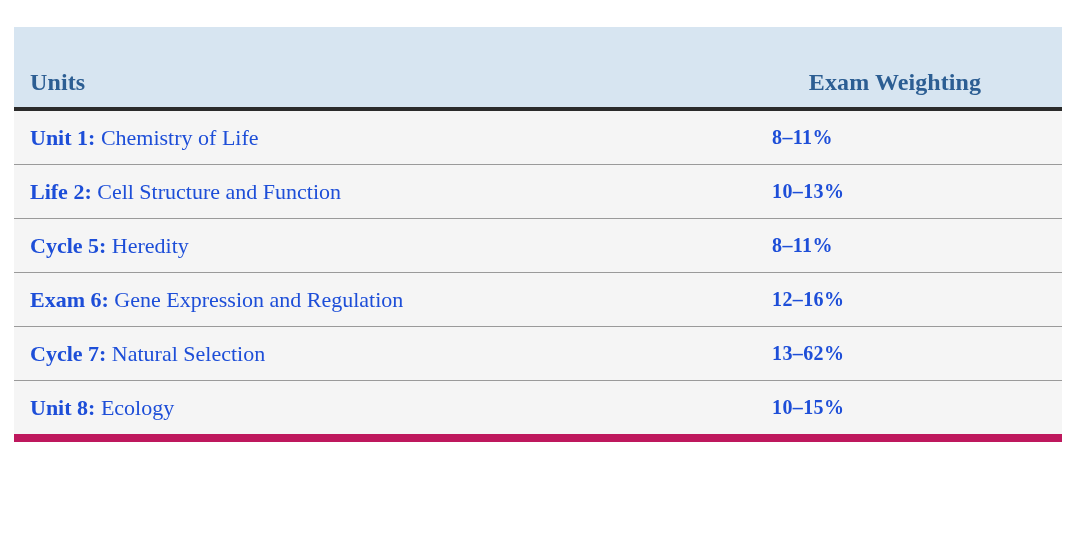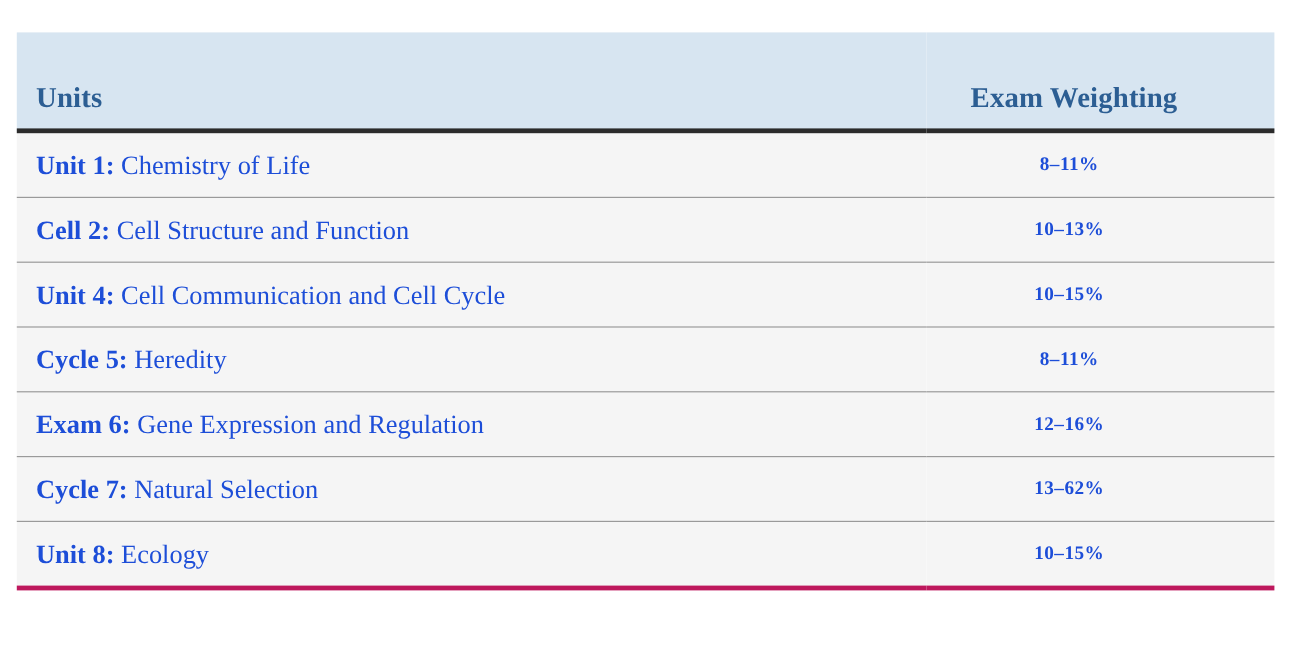--- a/index.html
+++ b/index.html
@@ -58,40 +58,40 @@
     background: #f5f5f5;
   }
   tbody td {
     height: 53px;
     padding: 0;
     border-bottom: 1px solid #9a9a9a;
     color: #1d4ed8;
     vertical-align: middle;
   }
   tbody tr:last-child td {
-    border-bottom: 4px solid #be185d;
+    border-bottom: 8px solid #be185d;
   }
 
   td.unit-cell {
     text-align: left;
     padding-left: 16px;
     font-size: 22px;
     white-space: nowrap;
   }
   td.unit-cell .unit-label {
     font-weight: bold;
   }
   td.unit-cell .unit-title {
     font-weight: normal;
   }
 
   td.weight-cell {
-    text-align: center;
+    text-align: left;
     padding-right: 52px;
-    font-size: 16px;
+    font-size: 20px;
     font-weight: bold;
     letter-spacing: 0.4px;
   }
 </style>
 </head>
 <body>
 
 <div class="table-wrap">
   <table class="units-table">
     <thead>
@@ -103,31 +103,24 @@
     <tbody>
       <tr>
         <td class="unit-cell">
           <span class="unit-label">Unit 1:</span>
           <span class="unit-title">Chemistry of Life</span>
         </td>
         <td class="weight-cell">8–11%</td>
       </tr>
       <tr>
         <td class="unit-cell">
-          <span class="unit-label">Cell 2:</span>
+          <span class="unit-label">Life 2:</span>
           <span class="unit-title">Cell Structure and Function</span>
         </td>
         <td class="weight-cell">10–13%</td>
-      </tr>
-      <tr>
-        <td class="unit-cell">
-          <span class="unit-label">Unit 4:</span>
-          <span class="unit-title">Cell Communication and Cell Cycle</span>
-        </td>
-        <td class="weight-cell">10–15%</td>
       </tr>
       <tr>
         <td class="unit-cell">
           <span class="unit-label">Cycle 5:</span>
           <span class="unit-title">Heredity</span>
         </td>
         <td class="weight-cell">8–11%</td>
       </tr>
       <tr>
         <td class="unit-cell">

